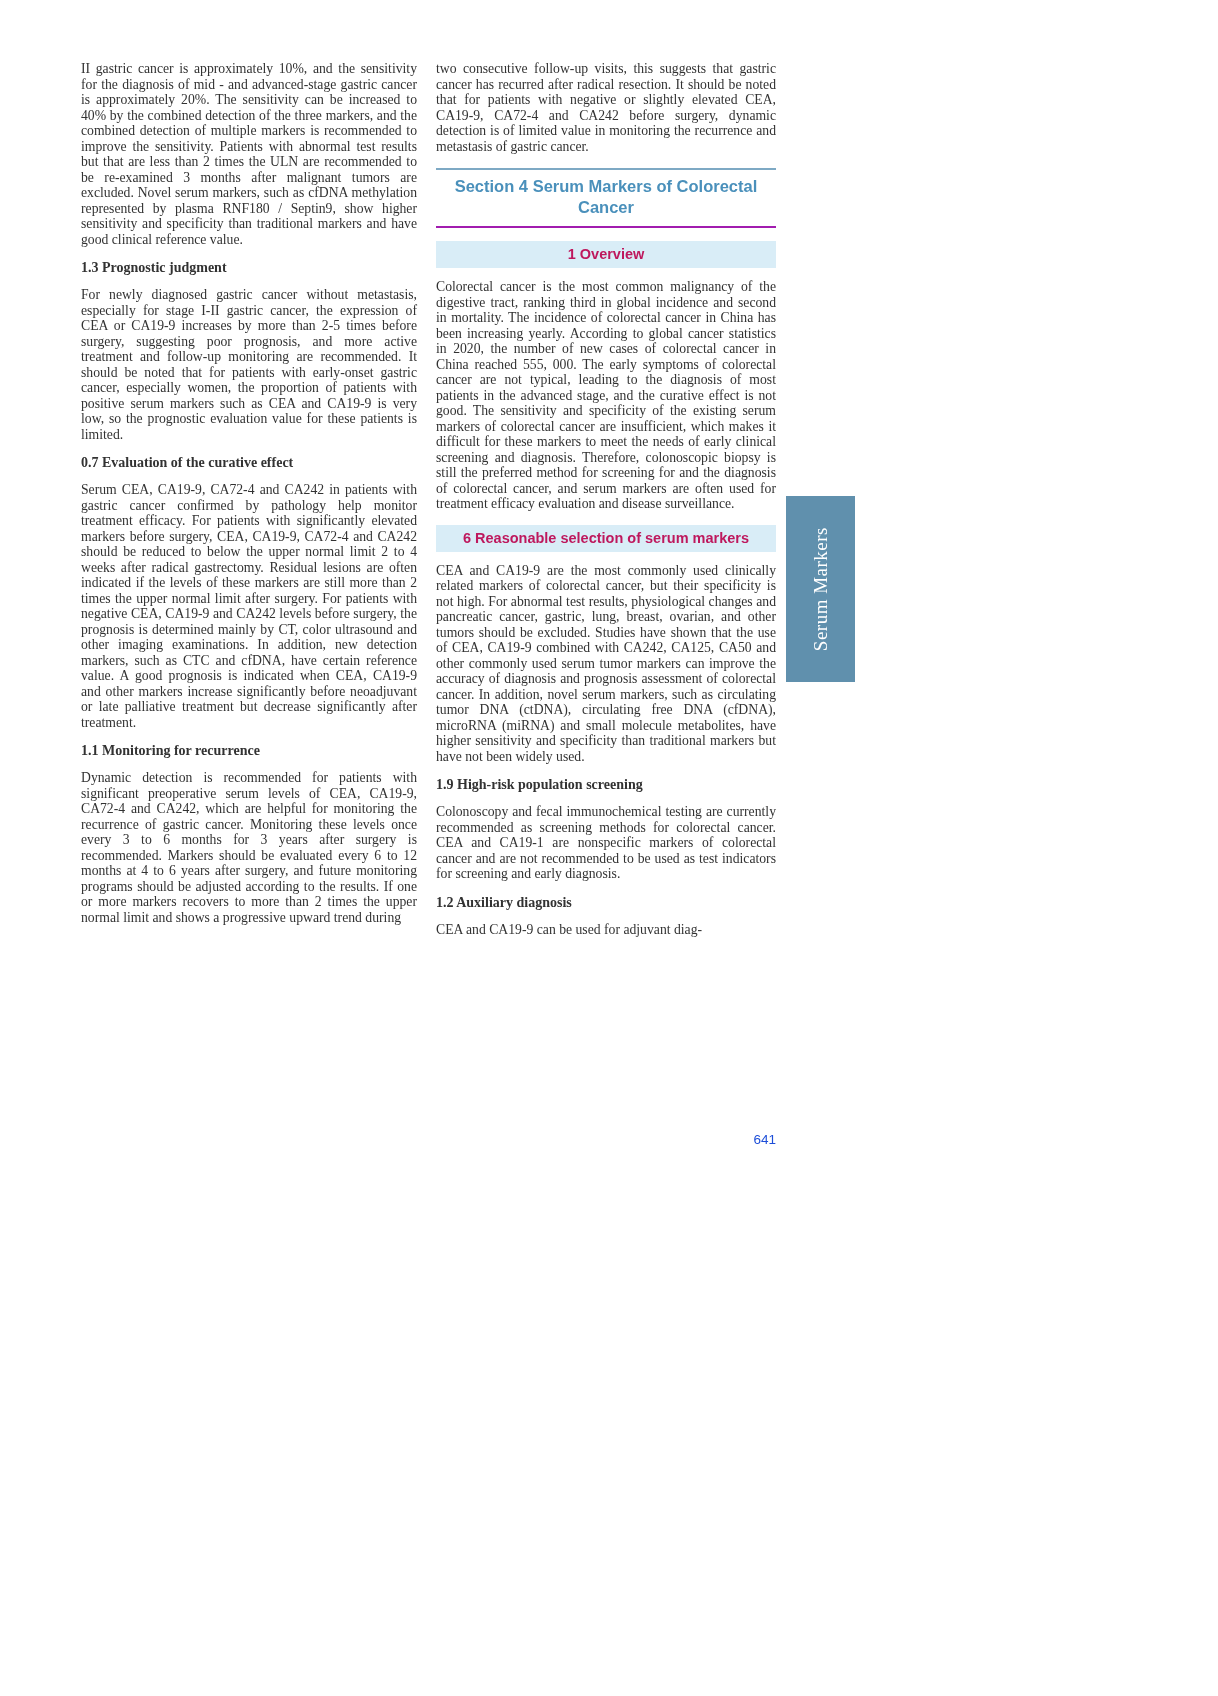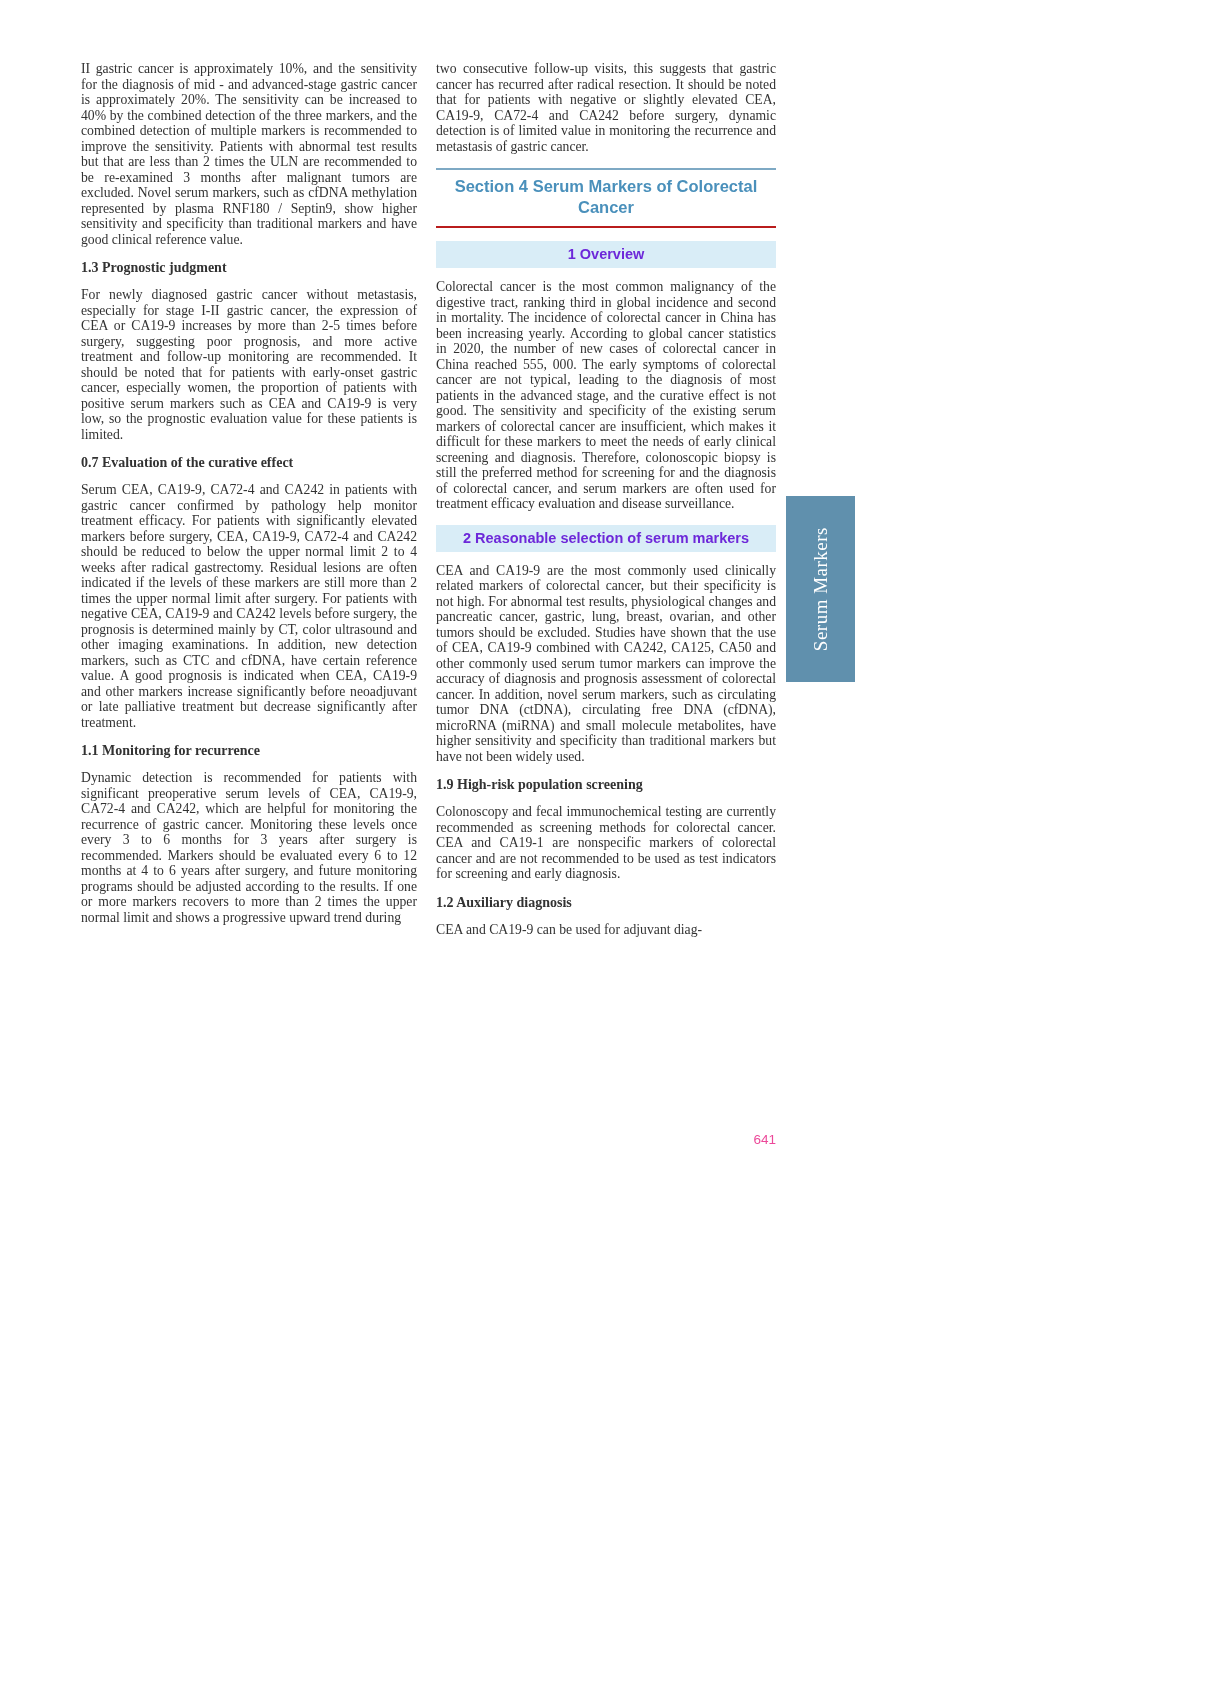--- a/index.html
+++ b/index.html
@@ -25,36 +25,36 @@
   }
   h3.subhead {
     font-size: 14px;
     font-weight: bold;
     margin: 13px 0 11px 0;
   }
   h2.section-head {
     margin: 14px 0 13px 0;
     padding: 6px 2px 8px 2px;
     border-top: 2px solid #7ea9c4;
-    border-bottom: 2px solid #b91c1c;
+    border-bottom: 2px solid #a21caf;
     text-align: center;
     font-family: "Liberation Sans", sans-serif;
     font-weight: bold;
     font-size: 16.5px;
     line-height: 21px;
     color: #4a90bb;
   }
   .strip {
     margin: 13px 0 11px 0;
     background: #d9edf7;
     text-align: center;
     font-family: "Liberation Sans", sans-serif;
     font-weight: bold;
     font-size: 14.5px;
-    color: #6d28d9;
+    color: #be185d;
     padding: 5px 0 6px 0;
   }
   .side-tab {
     position: absolute;
     left: 786px;
     top: 496px;
     width: 69px;
     height: 186px;
     background: #6090ad;
     display: flex;
@@ -71,21 +71,21 @@
     white-space: nowrap;
   }
   .page-number {
     position: absolute;
     left: 436px;
     top: 1132px;
     width: 340px;
     text-align: right;
     font-family: "Liberation Sans", sans-serif;
     font-size: 13.5px;
-    color: #ec4899;
+    color: #1d4ed8;
   }
 </style>
 </head>
 <body>
 
 <div class="page">
 
   <div class="col col-left">
     <p class="body">II gastric cancer is approximately 10%, and the sensitivity for the diagnosis of mid - and advanced-stage gastric cancer is approximately 20%. The sensitivity can be increased to 40% by the combined detection of the three markers, and the combined detection of multiple markers is recommended to improve the sensitivity. Patients with abnormal test results but that are less than 2 times the ULN are recommended to be re-examined 3 months after malignant tumors are excluded. Novel serum markers, such as cfDNA methylation represented by plasma RNF180 / Septin9, show higher sensitivity and specificity than traditional markers and have good clinical reference value.</p>
     <h3 class="subhead">1.3 Prognostic judgment</h3>
@@ -94,21 +94,21 @@
     <p class="body">Serum CEA, CA19-9, CA72-4 and CA242 in patients with gastric cancer confirmed by pathology help monitor treatment efficacy. For patients with significantly elevated markers before surgery, CEA, CA19-9, CA72-4 and CA242 should be reduced to below the upper normal limit 2 to 4 weeks after radical gastrectomy. Residual lesions are often indicated if the levels of these markers are still more than 2 times the upper normal limit after surgery. For patients with negative CEA, CA19-9 and CA242 levels before surgery, the prognosis is determined mainly by CT, color ultrasound and other imaging examinations. In addition, new detection markers, such as CTC and cfDNA, have certain reference value. A good prognosis is indicated when CEA, CA19-9 and other markers increase significantly before neoadjuvant or late palliative treatment but decrease significantly after treatment.</p>
     <h3 class="subhead">1.1 Monitoring for recurrence</h3>
     <p class="body">Dynamic detection is recommended for patients with significant preoperative serum levels of CEA, CA19-9, CA72-4 and CA242, which are helpful for monitoring the recurrence of gastric cancer. Monitoring these levels once every 3 to 6 months for 3 years after surgery is recommended. Markers should be evaluated every 6 to 12 months at 4 to 6 years after surgery, and future monitoring programs should be adjusted according to the results. If one or more markers recovers to more than 2 times the upper normal limit and shows a progressive upward trend during</p>
   </div>
 
   <div class="col col-right">
     <p class="body">two consecutive follow-up visits, this suggests that gastric cancer has recurred after radical resection. It should be noted that for patients with negative or slightly elevated CEA, CA19-9, CA72-4 and CA242 before surgery, dynamic detection is of limited value in monitoring the recurrence and metastasis of gastric cancer.</p>
     <h2 class="section-head">Section 4 Serum Markers of Colorectal Cancer</h2>
     <div class="strip">1 Overview</div>
     <p class="body">Colorectal cancer is the most common malignancy of the digestive tract, ranking third in global incidence and second in mortality. The incidence of colorectal cancer in China has been increasing yearly. According to global cancer statistics in 2020, the number of new cases of colorectal cancer in China reached 555, 000. The early symptoms of colorectal cancer are not typical, leading to the diagnosis of most patients in the advanced stage, and the curative effect is not good. The sensitivity and specificity of the existing serum markers of colorectal cancer are insufficient, which makes it difficult for these markers to meet the needs of early clinical screening and diagnosis. Therefore, colonoscopic biopsy is still the preferred method for screening for and the diagnosis of colorectal cancer, and serum markers are often used for treatment efficacy evaluation and disease surveillance.</p>
-    <div class="strip">2 Reasonable selection of serum markers</div>
+    <div class="strip">6 Reasonable selection of serum markers</div>
     <p class="body">CEA and CA19-9 are the most commonly used clinically related markers of colorectal cancer, but their specificity is not high. For abnormal test results, physiological changes and pancreatic cancer, gastric, lung, breast, ovarian, and other tumors should be excluded. Studies have shown that the use of CEA, CA19-9 combined with CA242, CA125, CA50 and other commonly used serum tumor markers can improve the accuracy of diagnosis and prognosis assessment of colorectal cancer. In addition, novel serum markers, such as circulating tumor DNA (ctDNA), circulating free DNA (cfDNA), microRNA (miRNA) and small molecule metabolites, have higher sensitivity and specificity than traditional markers but have not been widely used.</p>
     <h3 class="subhead">1.9 High-risk population screening</h3>
     <p class="body">Colonoscopy and fecal immunochemical testing are currently recommended as screening methods for colorectal cancer. CEA and CA19-1 are nonspecific markers of colorectal cancer and are not recommended to be used as test indicators for screening and early diagnosis.</p>
     <h3 class="subhead">1.2 Auxiliary diagnosis</h3>
     <p class="body">CEA and CA19-9 can be used for adjuvant diag-</p>
   </div>
 
   <div class="side-tab">
     <span>Serum Markers</span>
   </div>

